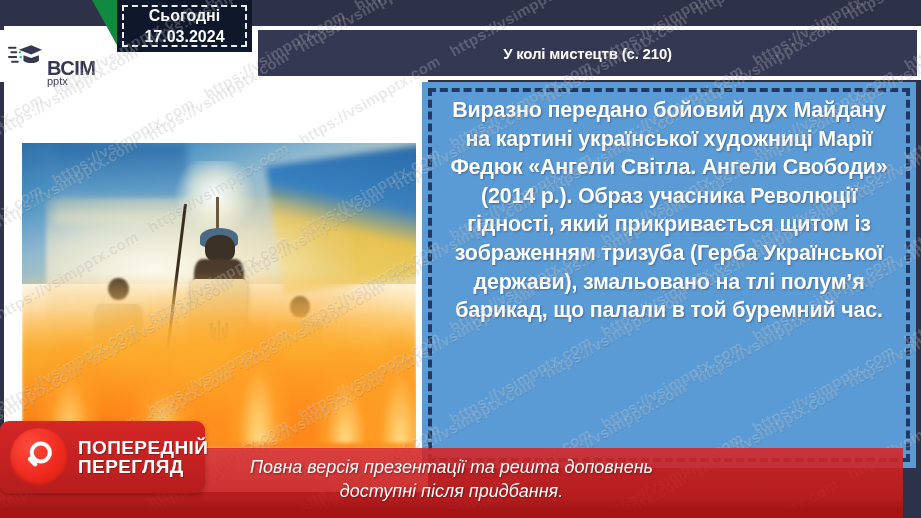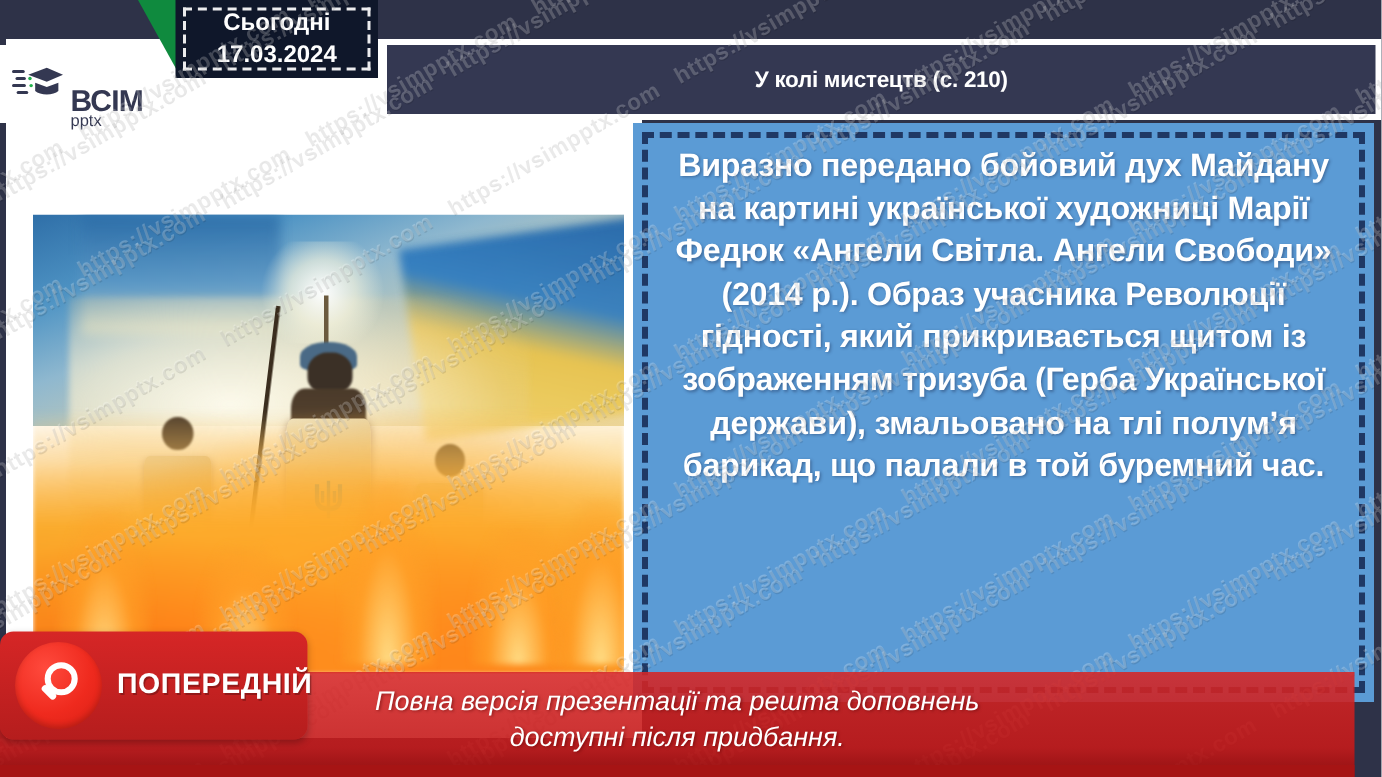--- a/index.html
+++ b/index.html
@@ -443,20 +443,21 @@
 
   <div class="preview-badge">
     <span class="preview-circle">
       <svg viewBox="0 0 40 40" width="36" height="36" aria-hidden="true">
         <circle cx="22" cy="15" r="10" fill="none" stroke="#ffffff" stroke-width="4.5"></circle>
         <rect x="6.5" y="22.5" width="13" height="5.2" rx="2.6" fill="#ffffff" transform="rotate(45 13 25)"></rect>
       </svg>
     </span>
     <span class="preview-lines">
       <span class="preview-line">ПОПЕРЕДНІЙ</span>
+      <span class="preview-line">ПЕРЕГЛЯД</span>
     </span>
   </div>
 
   <div class="bottom-banner">
     <span class="banner-line">Повна версія презентації та решта доповнень</span>
     <span class="banner-line">доступні після придбання.</span>
   </div>
 
 </div>
 

